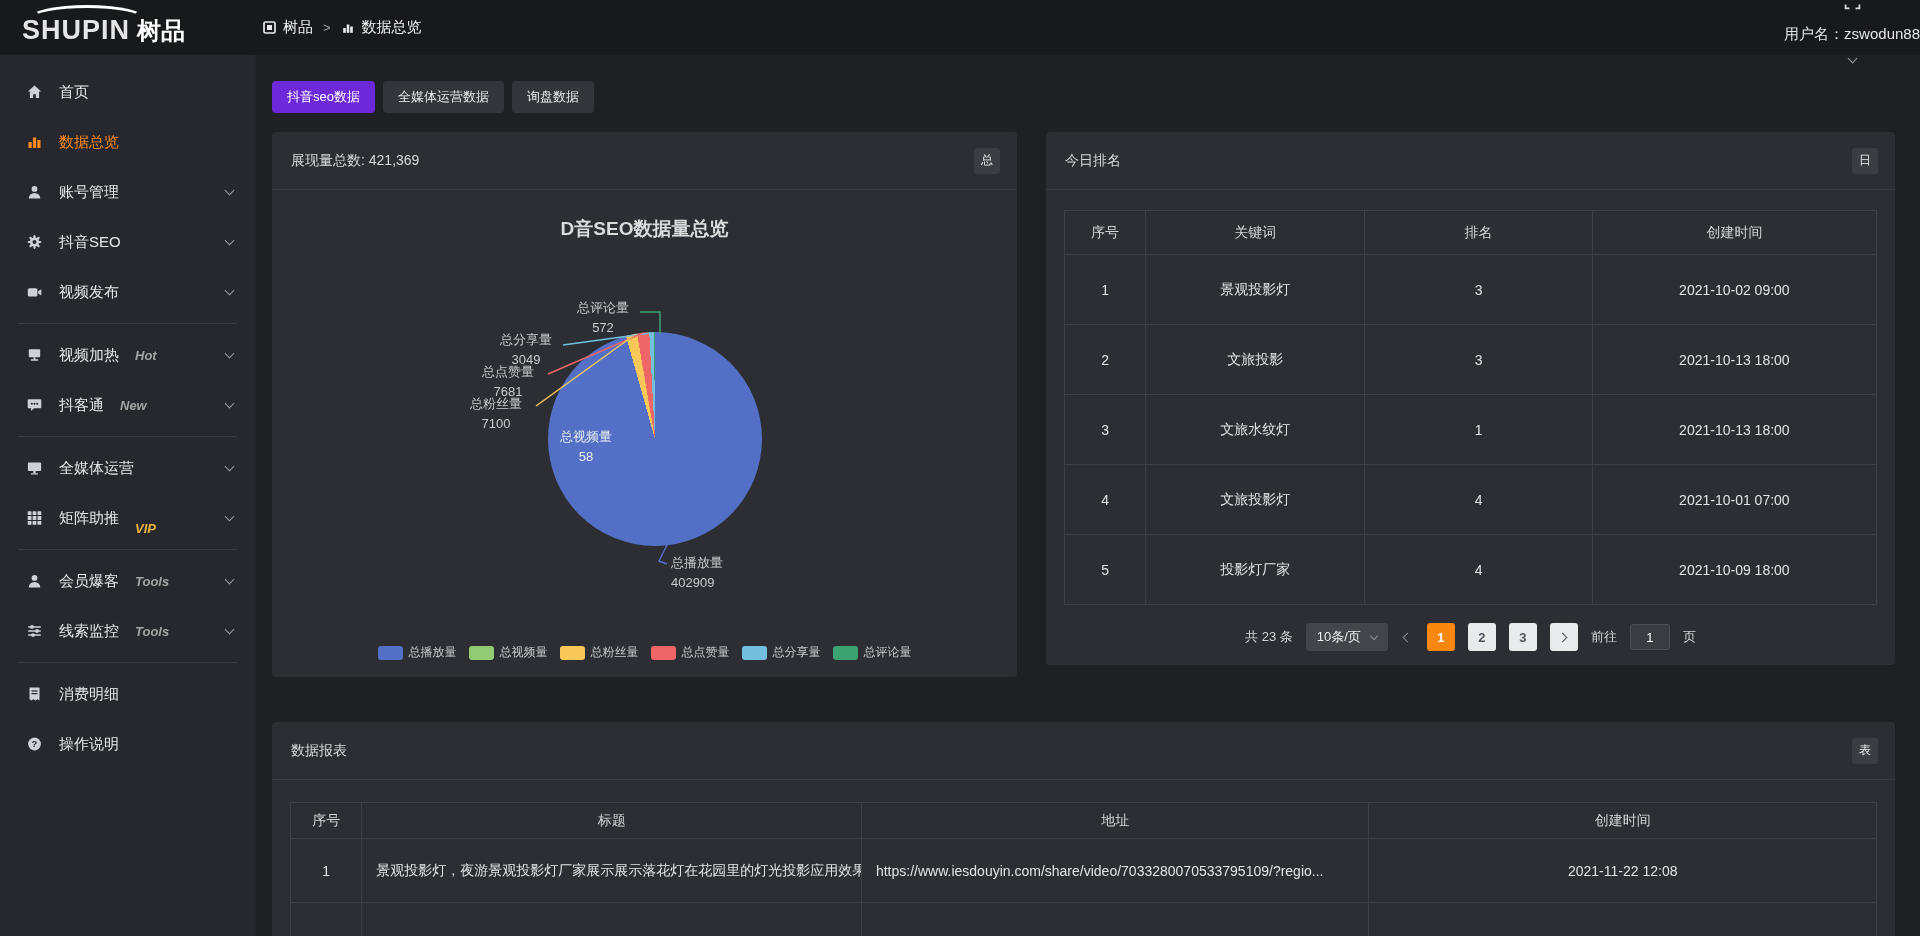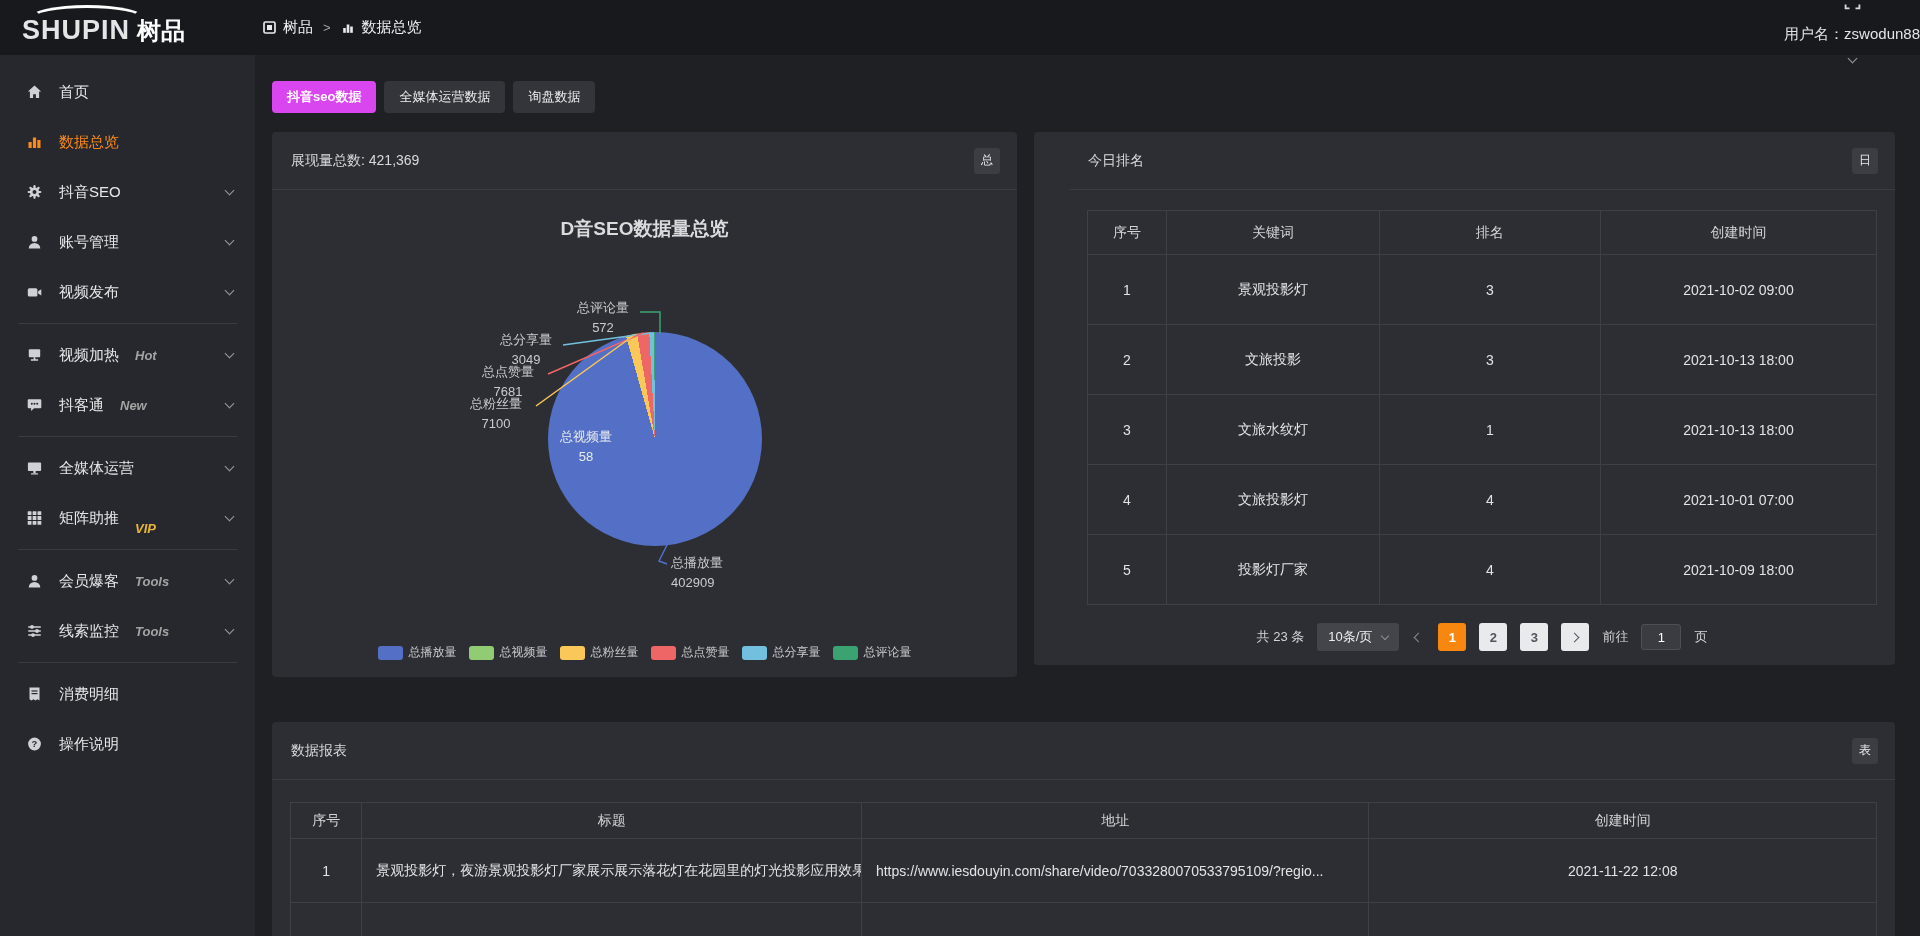--- a/index.html
+++ b/index.html
@@ -33,23 +33,23 @@
   .s-tag.red { color:#a3a3a3; } .s-tag.gold { color:#e9b43c;margin-top:20px; }
   .s-chev { margin-left:auto; margin-top:-3px; }
   .s-div { border-top:1px solid #393b40; margin:6px 18px; }
 
   
   .main { position:absolute; left:255px; top:55px; right:0; bottom:0; background:#1e2024;
     padding:26px 25px 0 17px; overflow:hidden; }
   .tabs { display:flex; gap:8px; margin-bottom:19px; }
   .tab { height:32px; padding:0 15px; display:flex; align-items:center; background:#33353b;
     color:#eceded; font-size:13px; border-radius:4px; cursor:pointer; }
-  .tab.active { background:#d946ef; color:#fff; font-weight:700; }
-
-  .row1 { display:flex; gap:17px; }
+  .tab.active { background:#6d28d9; color:#fff; font-weight:400; }
+
+  .row1 { display:flex; gap:29px; }
   .panel { background:#2c2e33; border-radius:4px; }
   .panel-hd { height:58px; display:flex; align-items:center; justify-content:space-between;
     padding:0 17px 0 19px; border-bottom:1px solid #3a3c41; }
   .panel-title { color:#d8d9db; font-size:14px; }
   .corner-btn { width:26px; height:26px; background:#3b3d43; border-radius:3px; color:#e9eaec;
     font-size:12px; display:flex; align-items:center; justify-content:center; cursor:pointer; }
 
   
   .chart-panel { width:745px; height:545px; }
   .chart-area { position:relative; height:486px; }
@@ -59,21 +59,21 @@
   .leader-svg { position:absolute; left:0; top:0; }
   .p-label { position:absolute; color:#c9cbce; font-size:13px; line-height:1.5; text-align:center; }
   .p-label.left-align { text-align:left; }
   .legend { position:absolute; left:0; right:0; bottom:15px; display:flex; justify-content:center;
     align-items:center; gap:12px; }
   .lg-item { display:flex; align-items:center; gap:6px; cursor:pointer; }
   .lg-mark { width:25px; height:14px; border-radius:3px; }
   .lg-lbl { color:#c9cbce; font-size:12px; }
 
   
-  .rank-panel { flex:1; height:533px;padding-left:35px; }
+  .rank-panel { flex:1; height:533px; }
   .rk-table { width:calc(100% - 36px); margin:20px 18px 0; border-collapse:collapse; table-layout:fixed; }
   .rk-table th,.rk-table td { border:1px solid #3e4045; text-align:center; font-weight:400; }
   .rk-table th { height:44px; color:#d3d4d6; font-size:14px; }
   .rk-table td { height:70px; color:#e2e3e5; font-size:14px; }
 
   .pagination { margin-top:18px; display:flex; align-items:center; justify-content:center; gap:13px;
     color:#d2d3d5; font-size:13px; }
   .psize { height:28px; background:#43454b; border-radius:3px; display:flex; align-items:center;
     gap:10px; padding:0 11px; cursor:pointer; color:#eceded; }
   .psize .chev { width:6px; height:6px; margin-top:-2px; border-color:#8d9095; }
@@ -151,41 +151,41 @@
           <rect x="2" y="8" width="3.2" height="6"></rect>
           <rect x="6.4" y="3.5" width="3.2" height="10.5"></rect>
           <rect x="10.8" y="6" width="3.2" height="8"></rect>
         </svg>
     </span>
     <span>数据总览</span>
   </div>
   <div class="s-item">
     <span class="s-ico">
       <svg width="17" height="16" viewBox="0 0 16 16" fill="#ced1d6">
+          <circle cx="8" cy="4.9" r="2.9"></circle>
+          <path d="M2.2 14.4 a5.8 5.4 0 0 1 11.6 0 Z"></path>
+        </svg>
+    </span>
+    <span>账号管理</span>
+    <span class="chev s-chev"></span>
+  </div>
+  <div class="s-item">
+    <span class="s-ico">
+      <svg width="17" height="16" viewBox="0 0 16 16" fill="#ced1d6">
           <g>
             <rect x="6.9" y="1.1" width="2.2" height="13.8" rx="1.1"></rect>
             <rect x="6.9" y="1.1" width="2.2" height="13.8" rx="1.1" transform="rotate(45 8 8)"></rect>
             <rect x="6.9" y="1.1" width="2.2" height="13.8" rx="1.1" transform="rotate(90 8 8)"></rect>
             <rect x="6.9" y="1.1" width="2.2" height="13.8" rx="1.1" transform="rotate(135 8 8)"></rect>
             <circle cx="8" cy="8" r="4.6"></circle>
             <circle cx="8" cy="8" r="2" fill="#26282d"></circle>
           </g>
         </svg>
     </span>
     <span>抖音SEO</span>
-    <span class="chev s-chev"></span>
-  </div>
-  <div class="s-item">
-    <span class="s-ico">
-      <svg width="17" height="16" viewBox="0 0 16 16" fill="#ced1d6">
-          <circle cx="8" cy="4.9" r="2.9"></circle>
-          <path d="M2.2 14.4 a5.8 5.4 0 0 1 11.6 0 Z"></path>
-        </svg>
-    </span>
-    <span>账号管理</span>
     <span class="chev s-chev"></span>
   </div>
   <div class="s-item">
     <span class="s-ico">
       <svg width="17" height="16" viewBox="0 0 16 16" fill="#ced1d6">
           <rect x="1.3" y="4.3" width="9.6" height="8.2" rx="1.5"></rect>
           <path d="M11.6 7.2 L14.8 5.2 V11.6 L11.6 9.6 Z"></path>
         </svg>
     </span>
     <span>视频发布</span>

